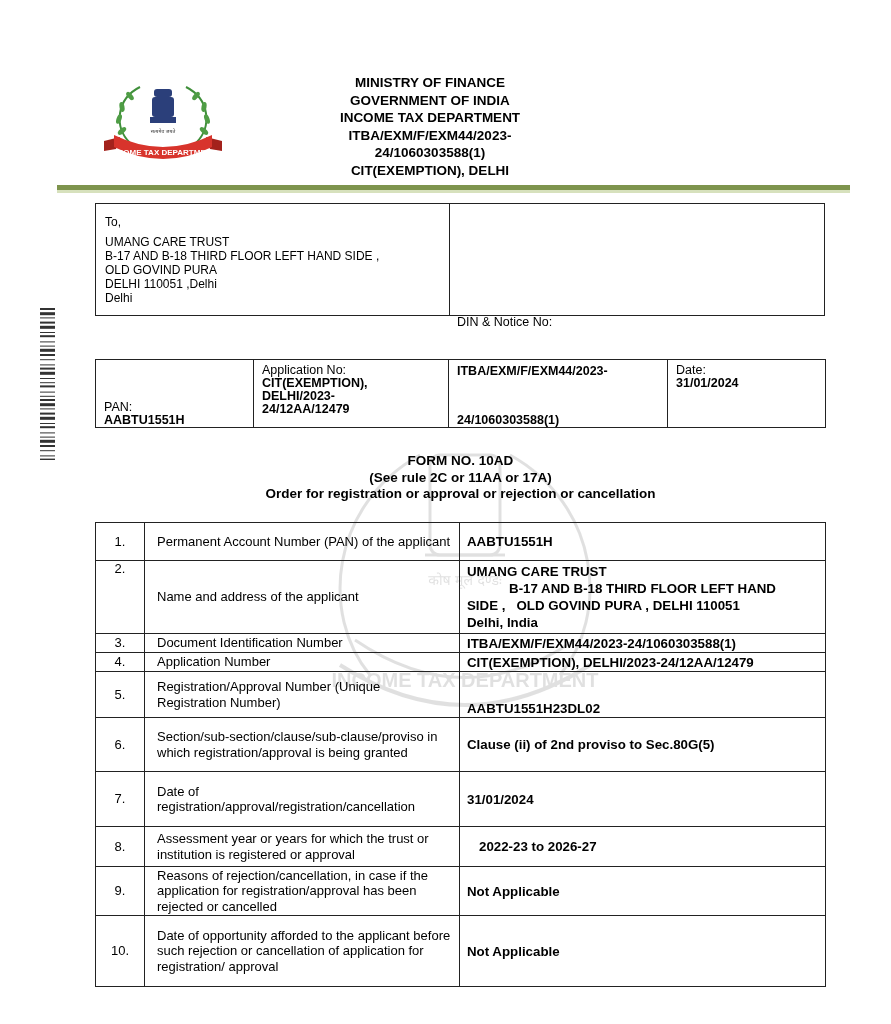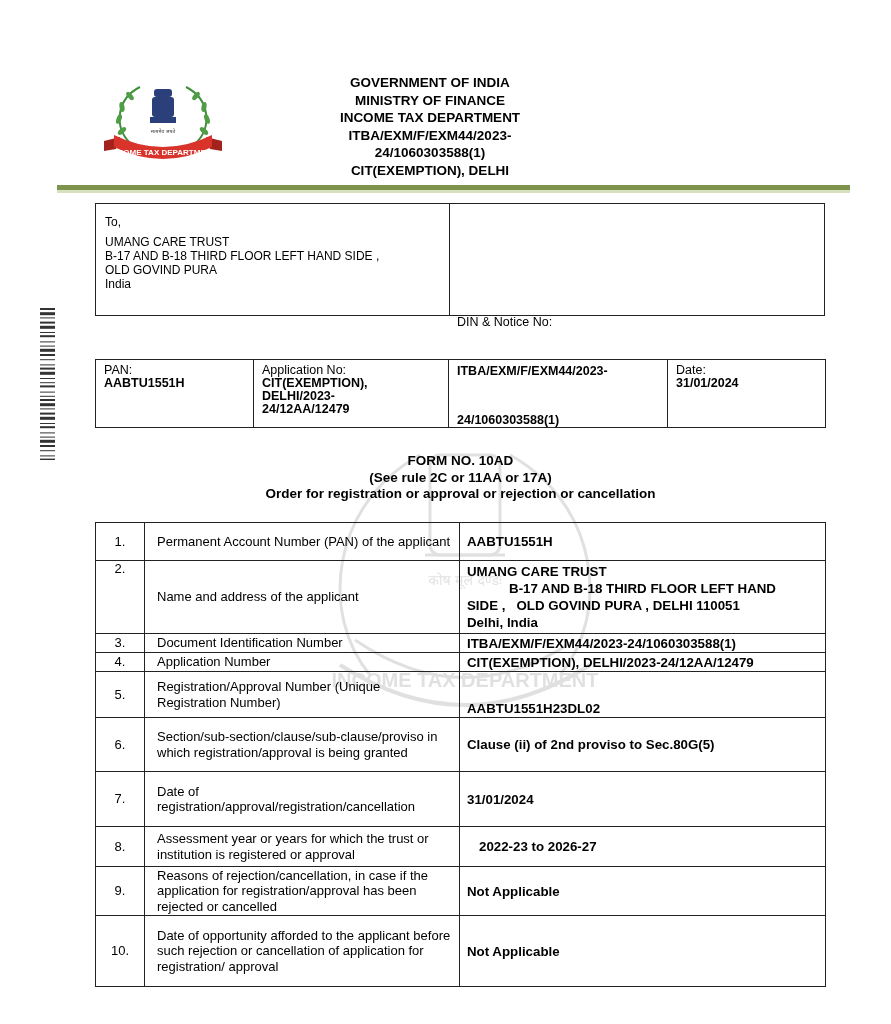--- a/index.html
+++ b/index.html
@@ -27,21 +27,21 @@
   #address-right { flex: 1; }
 
   
   #info-table { left: 95px; top: 359px; width: 731px; height: 69px;
                 border: 1.3px solid #222; box-sizing: border-box; display: flex; }
   .info-cell { box-sizing: border-box; border-right: 1.3px solid #222; padding: 0 0 0 8px;
                font-size: 12.5px; line-height: 13px; display: flex; flex-direction: column; }
   .info-cell:last-child { border-right: none; }
   .info-cell .lbl { font-weight: normal; }
   .info-cell .val { font-weight: bold; }
-  #info-pan { width: 158px; justify-content: flex-start; padding-top: 4px; }
+  #info-pan { width: 158px; justify-content: flex-end; padding-top: 4px; }
   #info-app { width: 195px; padding-top: 4px; }
   #info-din { width: 219px; justify-content: flex-end; gap: 36px; }
   #info-date { flex: 1; padding-top: 4px; }
 
   
   #form-title { left: 95px; top: 453px; width: 731px; text-align: center;
                 font-weight: bold; font-size: 13.5px; line-height: 16.5px; }
 
   
   #watermark { left: 300px; top: 425px; width: 330px; height: 300px; opacity: 0.22; }
@@ -85,22 +85,22 @@
     <text x="63" y="58" font-size="5" text-anchor="middle" fill="#333" font-family="DejaVu Sans, sans-serif">सत्यमेव जयते</text>
 
     <path d="M4 66 L 20 62 L 16 74 L 4 76 Z" fill="#a3221c"></path>
     <path d="M122 66 L 106 62 L 110 74 L 122 76 Z" fill="#a3221c"></path>
     <path d="M14 60 Q 63 84 112 60 L 112 72 Q 63 96 14 72 Z" fill="#d8342c"></path>
     <text x="63" y="80" font-size="8" font-weight="bold" text-anchor="middle" fill="#fff" font-family="Liberation Sans, sans-serif">INCOME TAX DEPARTMENT</text>
   </svg>
 </div>
 
 <div id="header-block" class="abs">
+  <div>MINISTRY OF FINANCE</div>
   <div>GOVERNMENT OF INDIA</div>
-  <div>MINISTRY OF FINANCE</div>
   <div>INCOME TAX DEPARTMENT</div>
   <div>ITBA/EXM/F/EXM44/2023-</div>
   <div>24/1060303588(1)</div>
   <div>CIT(EXEMPTION), DELHI</div>
 </div>
 
 <div id="rule-dark" class="abs"></div>
 <div id="rule-light" class="abs"></div>
 
 <div id="barcode" class="abs">
@@ -141,21 +141,22 @@
       <rect x="0" y="150.59999999999982" width="15" height="2" fill="#333"></rect>
     </svg>
 </div>
 
 <div id="address-box" class="abs">
   <div id="address-left">
     <div class="to">To,</div>
     <div>UMANG CARE TRUST</div>
     <div>B-17 AND B-18 THIRD FLOOR LEFT HAND SIDE ,</div>
     <div>OLD GOVIND PURA</div>
-    <div>India</div>
+    <div>DELHI 110051 ,Delhi</div>
+    <div>Delhi</div>
   </div>
   <div id="address-right"></div>
 </div>
 
 <div id="info-table" class="abs">
   <div id="info-pan" class="info-cell">
     <span class="lbl">PAN:</span>
     <span class="val">AABTU1551H</span>
   </div>
   <div id="info-app" class="info-cell">

